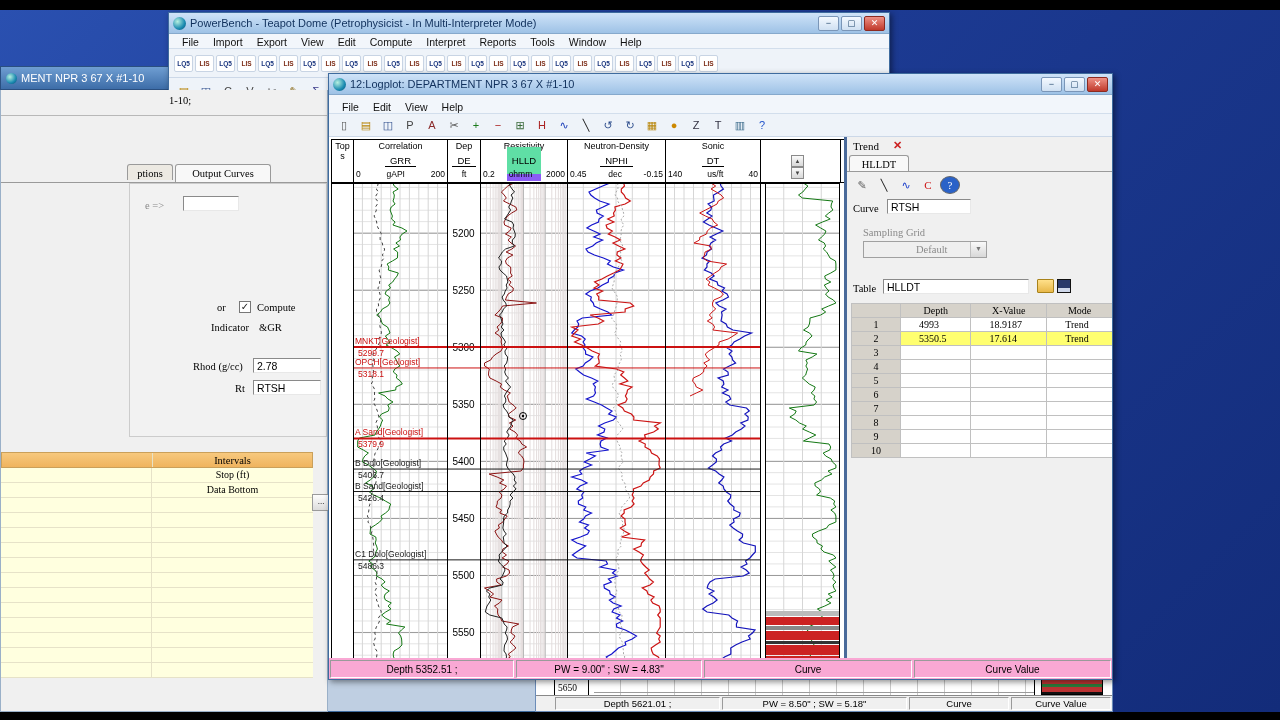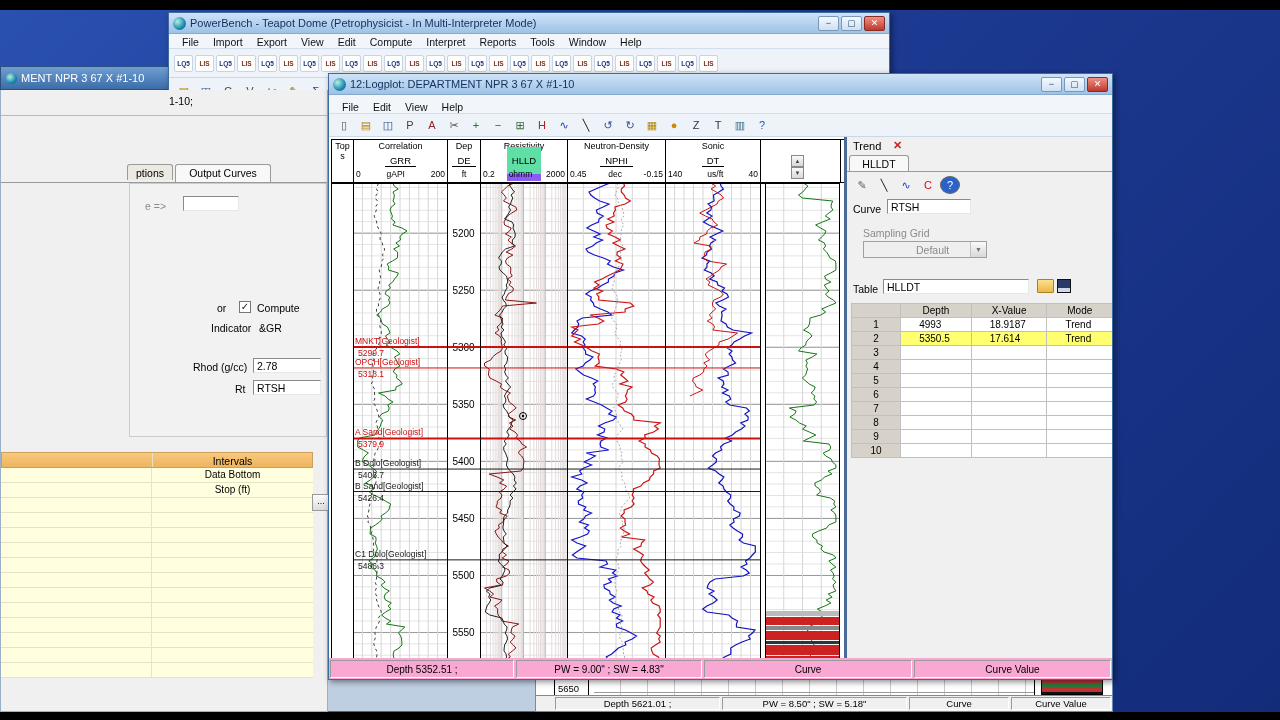--- a/index.html
+++ b/index.html
@@ -25,21 +25,21 @@
            border-bottom:1px solid #d2deec;padding-left:6px;}
   .menu-item{padding:0 7px;font-size:10.5px;color:#111;}
   .toolbar{display:flex;align-items:center;background:#eef3f9;border-bottom:1px solid #ccd8e8;
            padding:1px 4px;overflow:hidden;}
   .ticon{display:inline-flex;align-items:center;justify-content:center;width:18px;height:16px;
          margin:0 1px;font-size:11px;border:1px solid transparent;border-radius:2px;}
   .toolbar.tiny .ticon{font-size:6.5px;font-weight:bold;width:17px;height:15px;
          border:1px solid #c8d4e4;background:#fff;}
   .client{flex:1;background:#bfcfe2;}
 
-  .abs{position:absolute;}
+  .abs{position:absolute;font-family:Liberation Serif, serif;}
   .sunken{box-sizing:border-box;border:1px solid;border-color:#8a8a8a #e8e8e8 #e8e8e8 #8a8a8a;
           background:#fff;font-family:"Liberation Sans",sans-serif;font-size:10.5px;padding:0 3px;height:15px;}
   .lbl{font-size:10.5px;color:#000;white-space:nowrap;}
   .lbl.gray{color:#8a8a8a;}
 
   
   .left-title{position:absolute;left:0;top:66px;width:169px;height:24px;z-index:1;box-sizing:border-box;
               background:linear-gradient(#6f9ed2,#3d6da8);border:1px solid #2a4f80;border-right:none;
               color:#fff;font-size:11px;display:flex;align-items:center;gap:4px;padding:0 5px;}
   .left-panel{position:absolute;left:0;top:90px;width:328px;height:622px;z-index:3;box-sizing:border-box;
@@ -214,25 +214,25 @@
     <span class="abs lbl" style="left:234px;top:293px;">Rt</span>
     <input class="abs sunken" style="left: 252px; top: 290px; width: 68px;" value="RTSH">
 
     <div class="abs" style="left:0;top:362px;width:312px;" id="intervals">
         <div class="iv-h">
           <span class="iv-l"></span>
           <span class="iv-r">Intervals</span>
         </div>
         <div class="iv-row">
           <span class="iv-l"></span>
+          <span class="iv-r">Stop (ft)</span>
+        </div>
+        <div class="iv-row">
+          <span class="iv-l"></span>
           <span class="iv-r">Data Bottom</span>
-        </div>
-        <div class="iv-row">
-          <span class="iv-l"></span>
-          <span class="iv-r">Stop (ft)</span>
         </div>
         <div class="iv-row">
           <span class="iv-l"></span>
           <span class="iv-r"></span>
         </div>
         <div class="iv-row">
           <span class="iv-l"></span>
           <span class="iv-r"></span>
         </div>
         <div class="iv-row">

